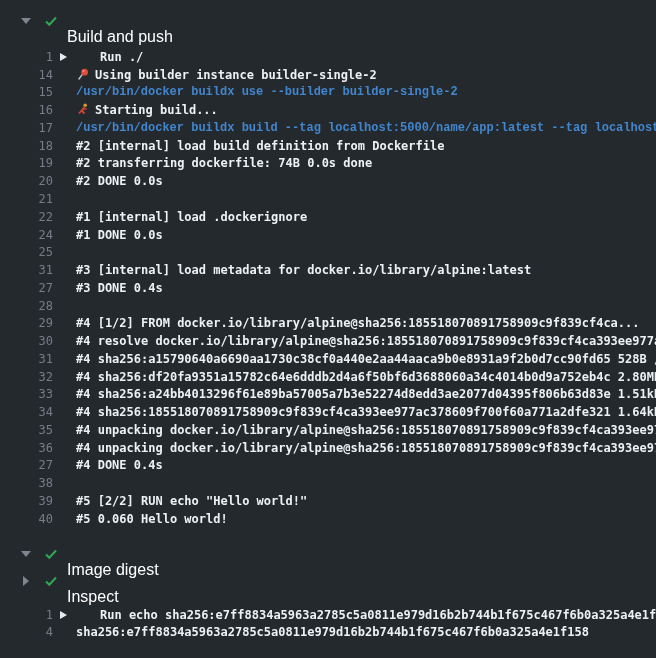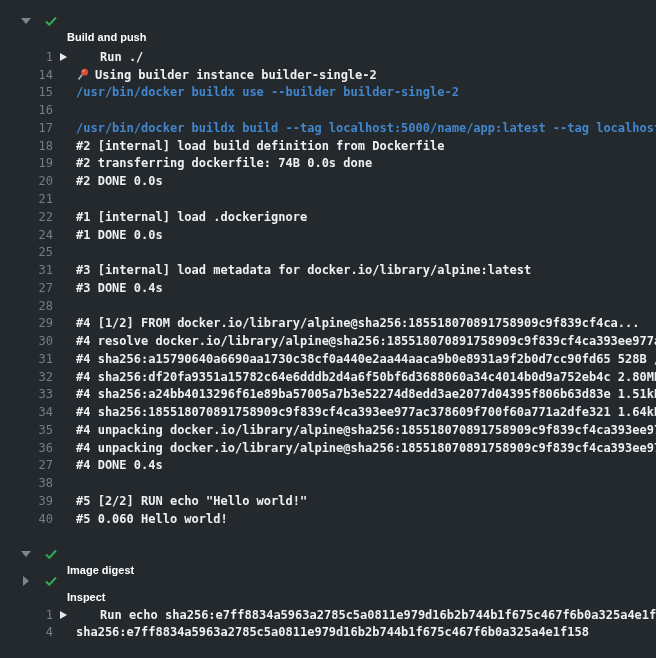--- a/index.html
+++ b/index.html
@@ -6,28 +6,28 @@
   #screen{
     position:relative;width:656px;height:658px;background:#24292e;
     overflow:hidden;font-family:"Liberation Sans", sans-serif;
   }
   
   .sec-header{display:flex;align-items:center;padding-left:20px;height:17px;}
   .chev{width:12px;display:flex;justify-content:center;align-items:center;cursor:pointer;}
   .chev-down{width:0;height:0;border-left:5px solid transparent;border-right:5px solid transparent;border-top:6px solid #7d858f;}
   .chev-right{width:0;height:0;border-top:5px solid transparent;border-bottom:5px solid transparent;border-left:6px solid #7d858f;}
   .check{margin-left:12px;margin-right:9px;display:flex;align-items:center;}
-  .sec-title{color:#ffffff;font-weight:bold;font-size:11px;cursor:pointer;margin-top:32px;}
+  .sec-title{color:#ffffff;font-weight:normal;font-size:16px;cursor:pointer;margin-top:32px;}
   
   .log-block{width:656px;}
   .log-row{display:flex;align-items:center;height:17.78px;white-space:pre;
     font-family:"DejaVu Sans Mono","Liberation Mono",monospace;font-size:12px;}
   .gutter{width:53px;flex:0 0 53px;text-align:right;color:#757e88;font-weight:400;cursor:pointer;}
   .ltext{margin-left:23px;font-weight:600;color:#eef1f4;overflow:hidden;}
-  .ltext.command{color:#4286cd;}
+  .ltext.command{color:#4286cd;font-family:Liberation Mono, monospace;}
   .play{display:inline-block;width:0;height:0;border-top:4.5px solid transparent;
     border-bottom:4.5px solid transparent;border-left:7px solid #e8ebee;
     margin-left:7px;margin-right:10px;cursor:pointer;}
   .emoji{display:inline-block;width:14px;height:13px;margin-right:5px;vertical-align:-2px;}
 </style>
 </head>
 <body>
 
 <div id="screen">
     <div class="sec-header" style="margin-top: 12px;">
@@ -42,21 +42,26 @@
       <span class="sec-title">Build and push</span>
     </div>
     <div class="log-block" style="margin-top: 19px;">
       <div class="log-row"><span class="gutter">1</span><span class="play"></span><span class="ltext"><span>Run ./</span></span></div>
       <div class="log-row"><span class="gutter">14</span><span class="ltext"><span class="emoji"><svg width="14" height="13" viewBox="0 0 14 13">
               <line x1="6.2" y1="6.5" x2="2.6" y2="11.5" stroke="#b9bec4" stroke-width="1.4"></line>
               <circle cx="8.6" cy="4.2" r="3.4" fill="#dd4c3c"></circle>
               <circle cx="7.4" cy="3.2" r="1.1" fill="#f08a7d"></circle>
             </svg></span><span>Using builder instance builder-single-2</span></span></div>
       <div class="log-row"><span class="gutter">15</span><span class="ltext command"><span>/usr/bin/docker buildx use --builder builder-single-2</span></span></div>
-      <div class="log-row"><span class="gutter">16</span></div>
+      <div class="log-row"><span class="gutter">16</span><span class="ltext"><span class="emoji"><svg width="14" height="13" viewBox="0 0 14 13">
+              <circle cx="9.2" cy="2.2" r="1.8" fill="#d99a31"></circle>
+              <path d="M8.6 4.2 L5.8 7.4 L8.4 10.6" fill="none" stroke="#cf4534" stroke-width="2"></path>
+              <path d="M5.8 7.6 L2.8 10.4" fill="none" stroke="#cf4534" stroke-width="1.6"></path>
+              <path d="M6.4 5.4 L10.6 6.2" fill="none" stroke="#cf4534" stroke-width="1.4"></path>
+            </svg></span><span>Starting build...</span></span></div>
       <div class="log-row"><span class="gutter">17</span><span class="ltext command"><span>/usr/bin/docker buildx build --tag localhost:5000/name/app:latest --tag localhost:50</span></span></div>
       <div class="log-row"><span class="gutter">18</span><span class="ltext"><span>#2 [internal] load build definition from Dockerfile</span></span></div>
       <div class="log-row"><span class="gutter">19</span><span class="ltext"><span>#2 transferring dockerfile: 74B 0.0s done</span></span></div>
       <div class="log-row"><span class="gutter">20</span><span class="ltext"><span>#2 DONE 0.0s</span></span></div>
       <div class="log-row"><span class="gutter">21</span><span class="ltext"><span></span></span></div>
       <div class="log-row"><span class="gutter">22</span><span class="ltext"><span>#1 [internal] load .dockerignore</span></span></div>
       <div class="log-row"><span class="gutter">24</span><span class="ltext"><span>#1 DONE 0.0s</span></span></div>
       <div class="log-row"><span class="gutter">25</span><span class="ltext"><span></span></span></div>
       <div class="log-row"><span class="gutter">31</span><span class="ltext"><span>#3 [internal] load metadata for docker.io/library/alpine:latest</span></span></div>
       <div class="log-row"><span class="gutter">27</span><span class="ltext"><span>#3 DONE 0.4s</span></span></div>

